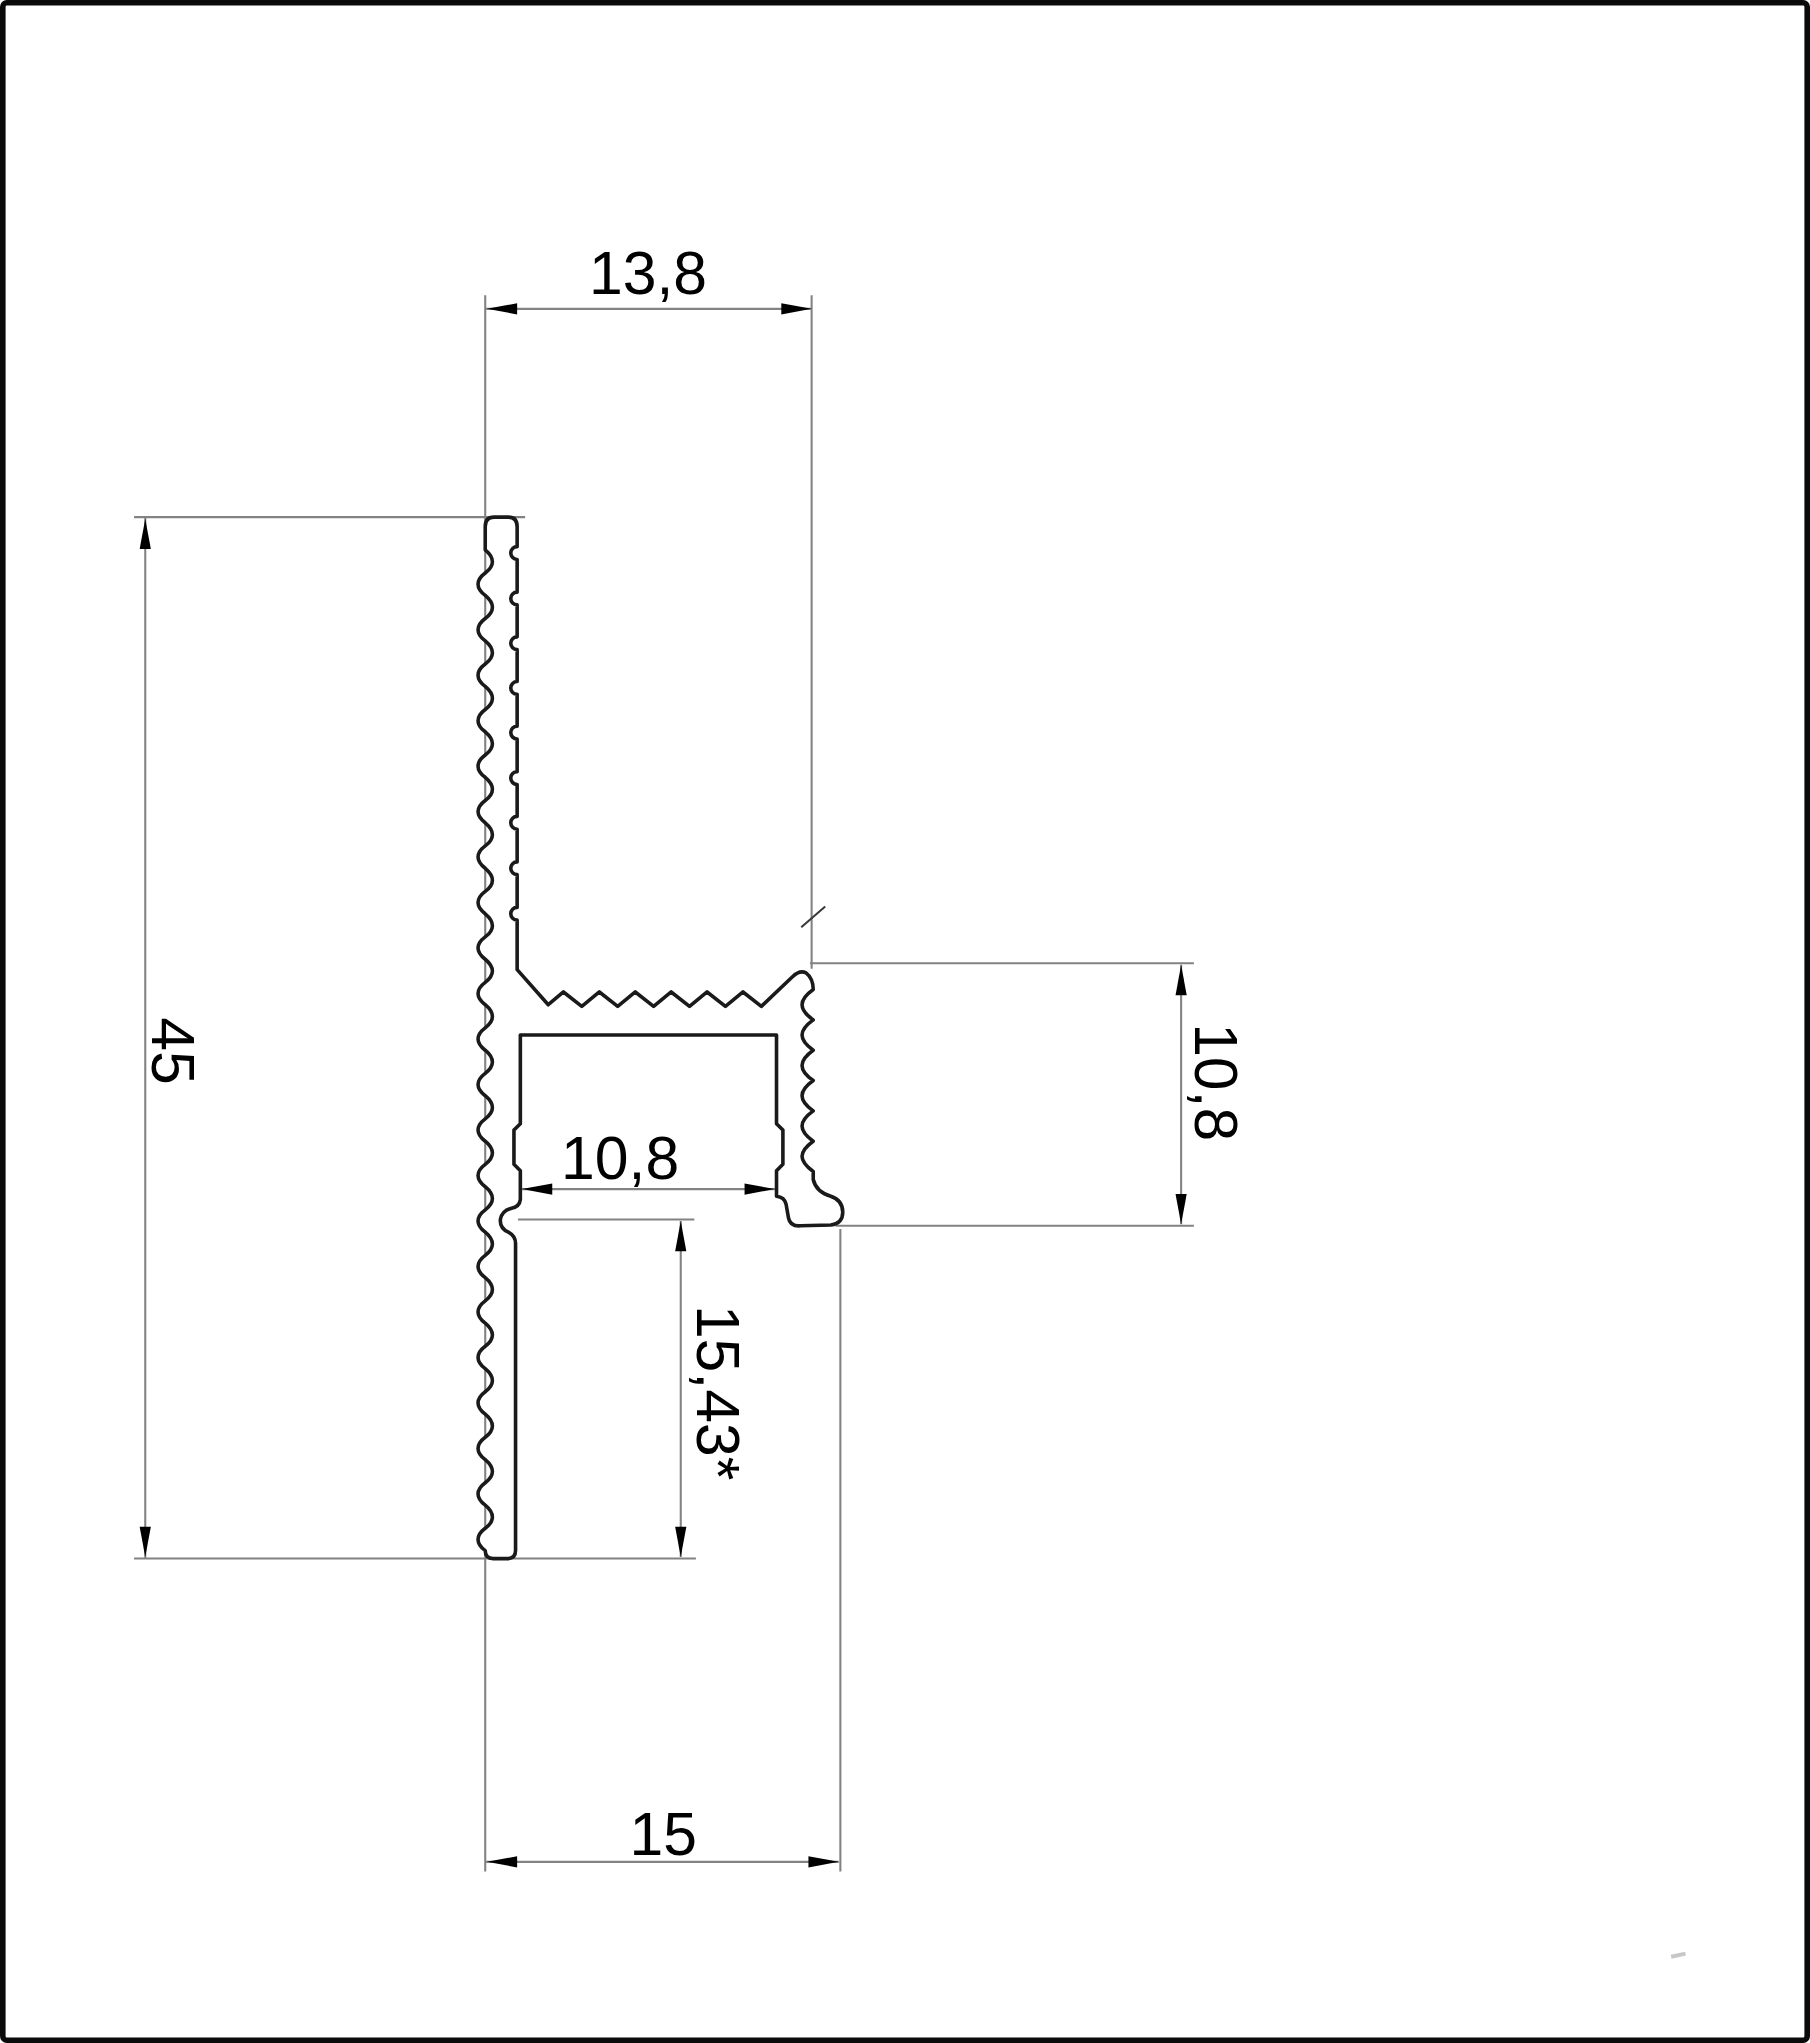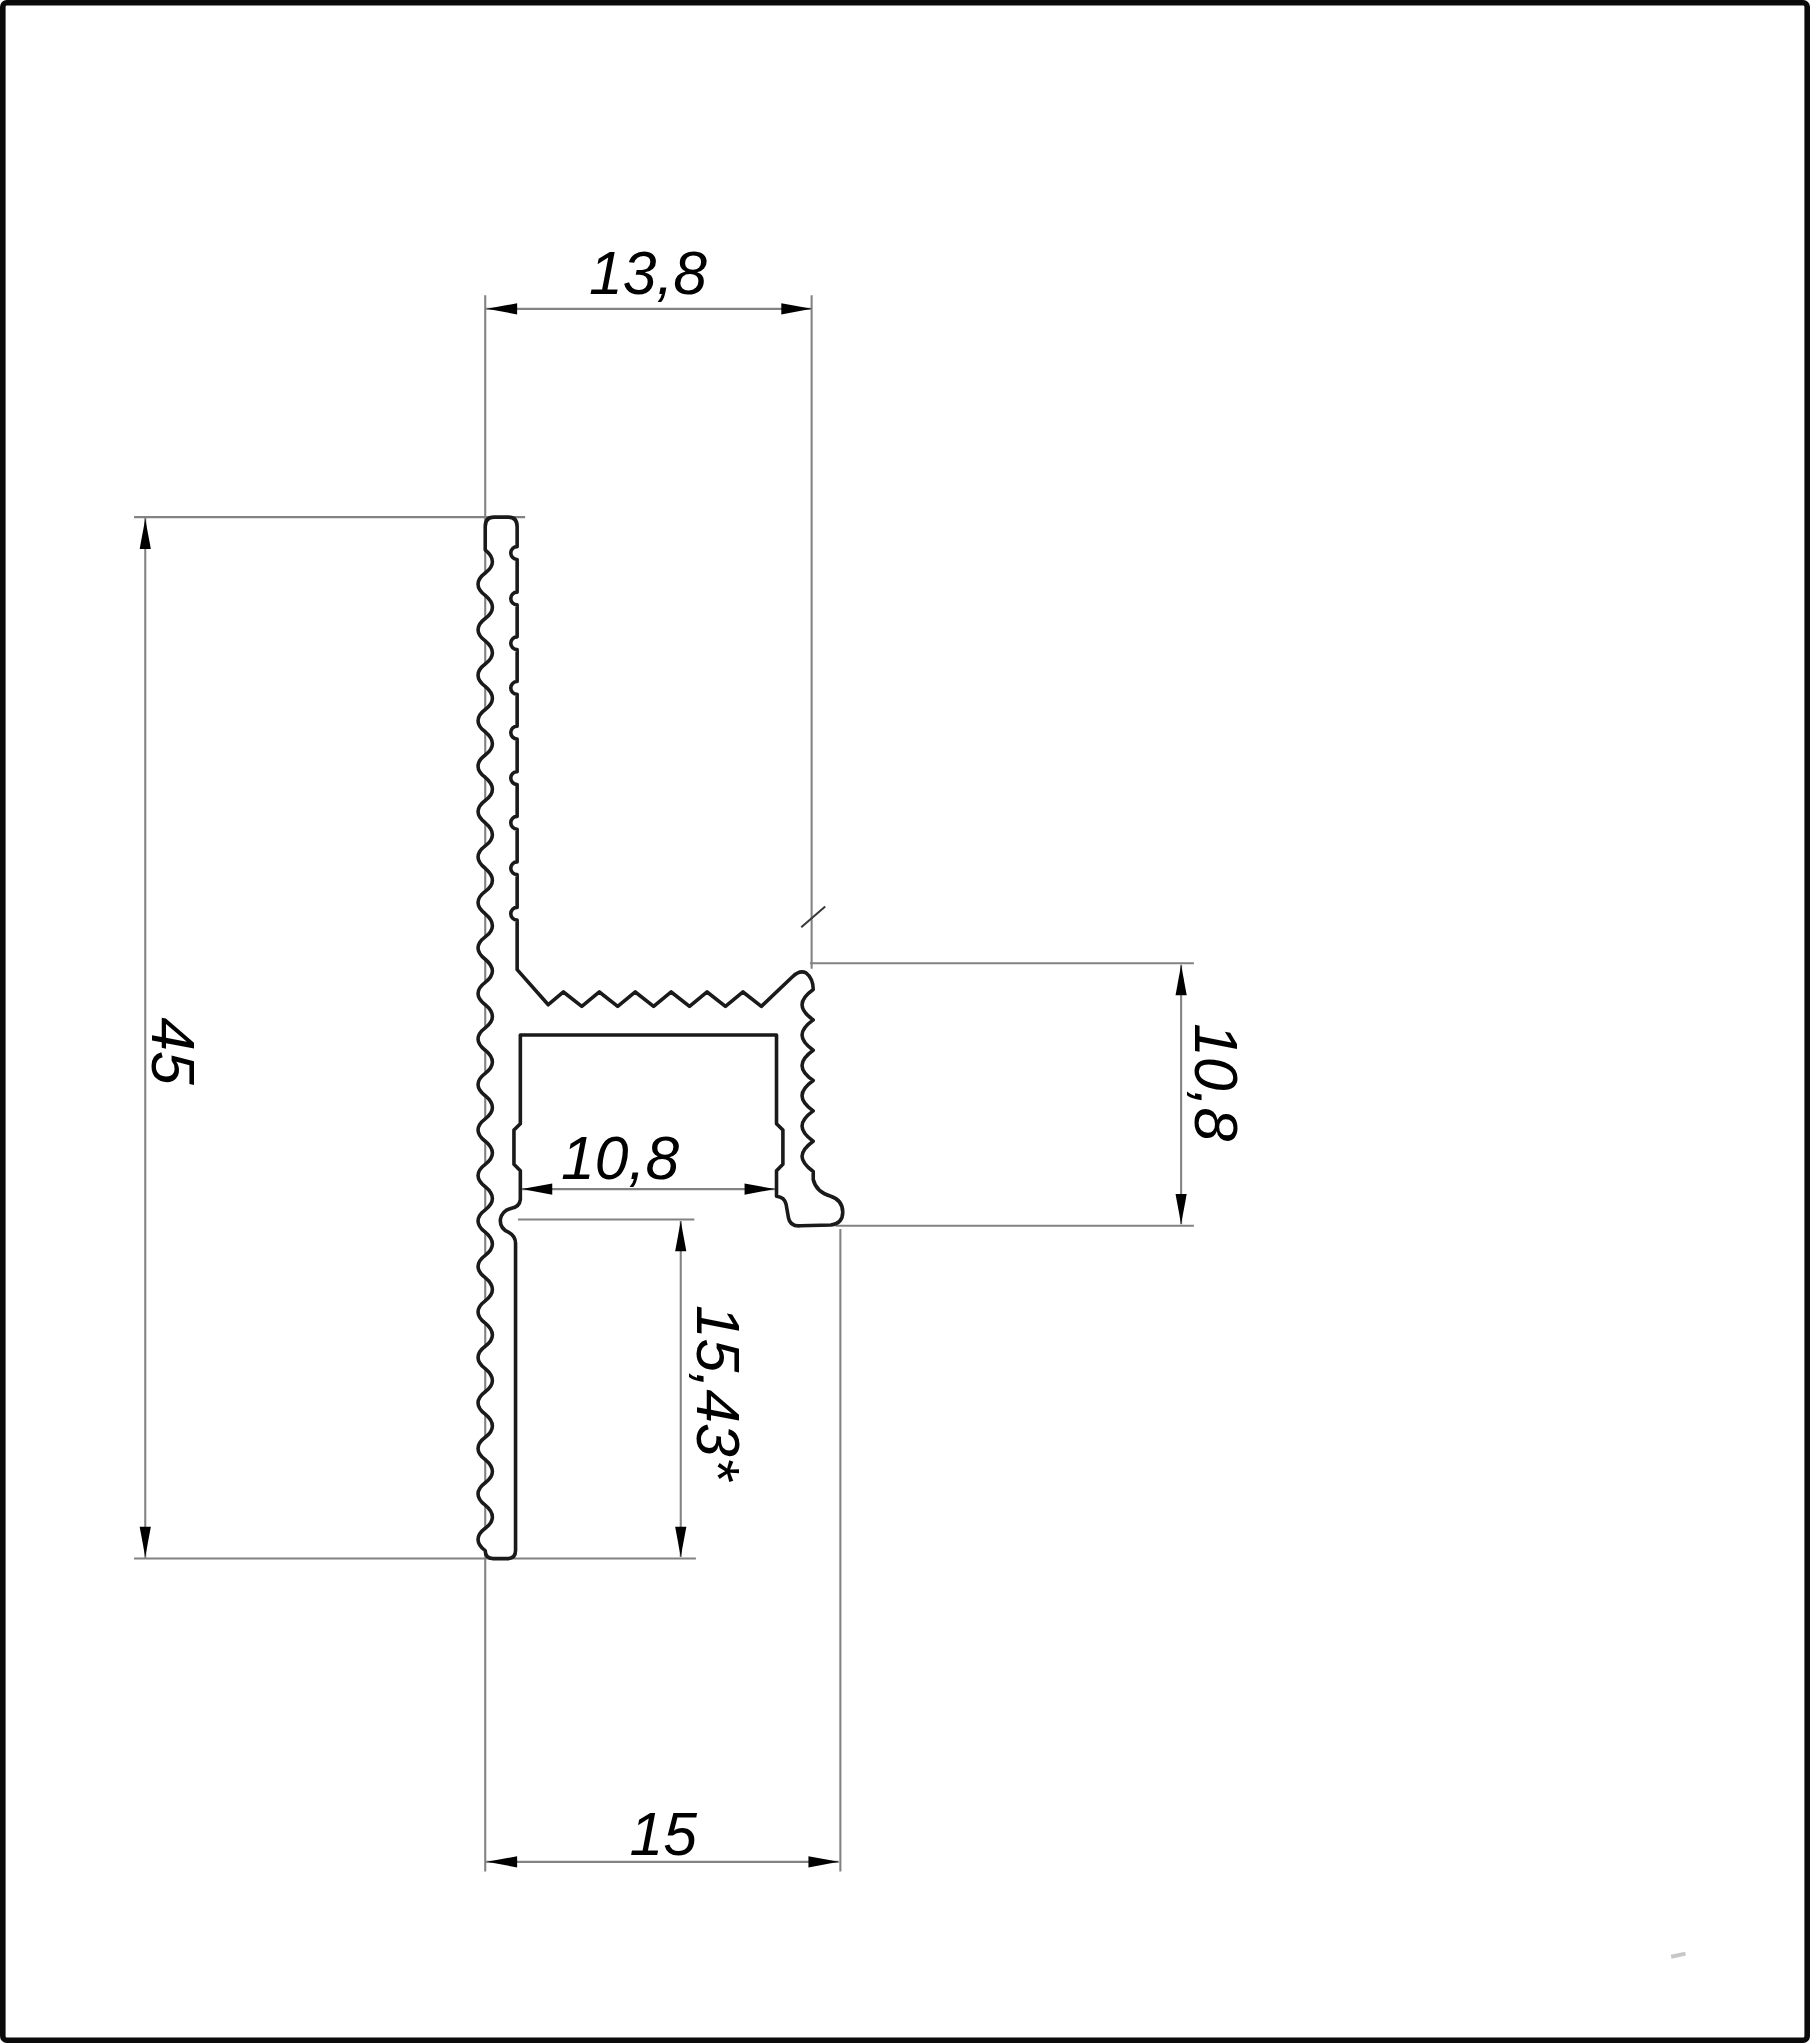--- a/index.html
+++ b/index.html
@@ -8,21 +8,20 @@
     background: #ffffff;
     width: 100%;
     height: 100%;
     overflow: hidden;
     font-family: "Liberation Sans", sans-serif;
   }
   #stage {
     width: 100vw;
     height: 100vh;
     display: block;
-    font-style: italic;
   }
   svg { display: block; }
   text {
     font-family: "Liberation Sans", sans-serif;
     fill: #000000;
   }
   .dim-label { font-size: 76px; }
   .thin { stroke: #828282; stroke-width: 2.6; fill: none; }
   .outline { stroke: #1a1a1a; stroke-width: 4.5; fill: #ffffff; stroke-linejoin: round; stroke-linecap: round; }
   .arrow { fill: #000000; stroke: none; }

